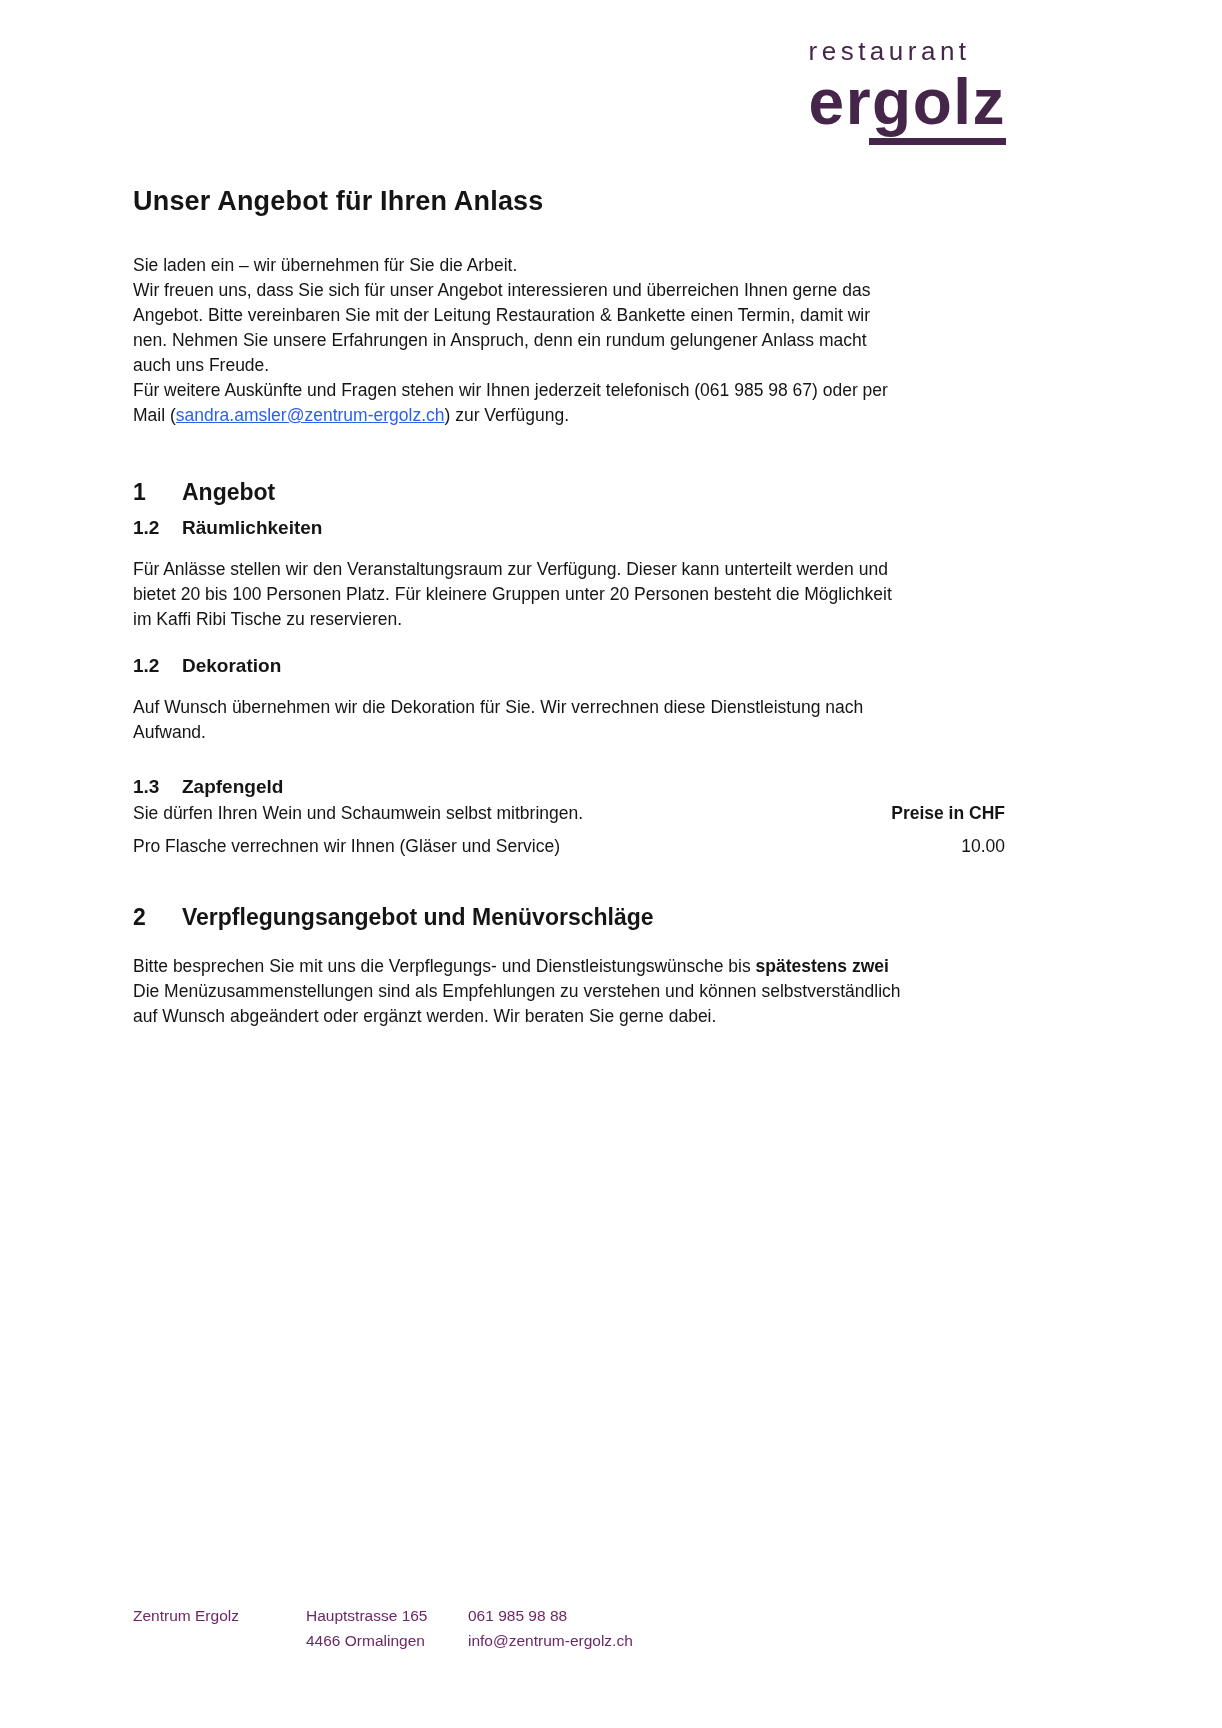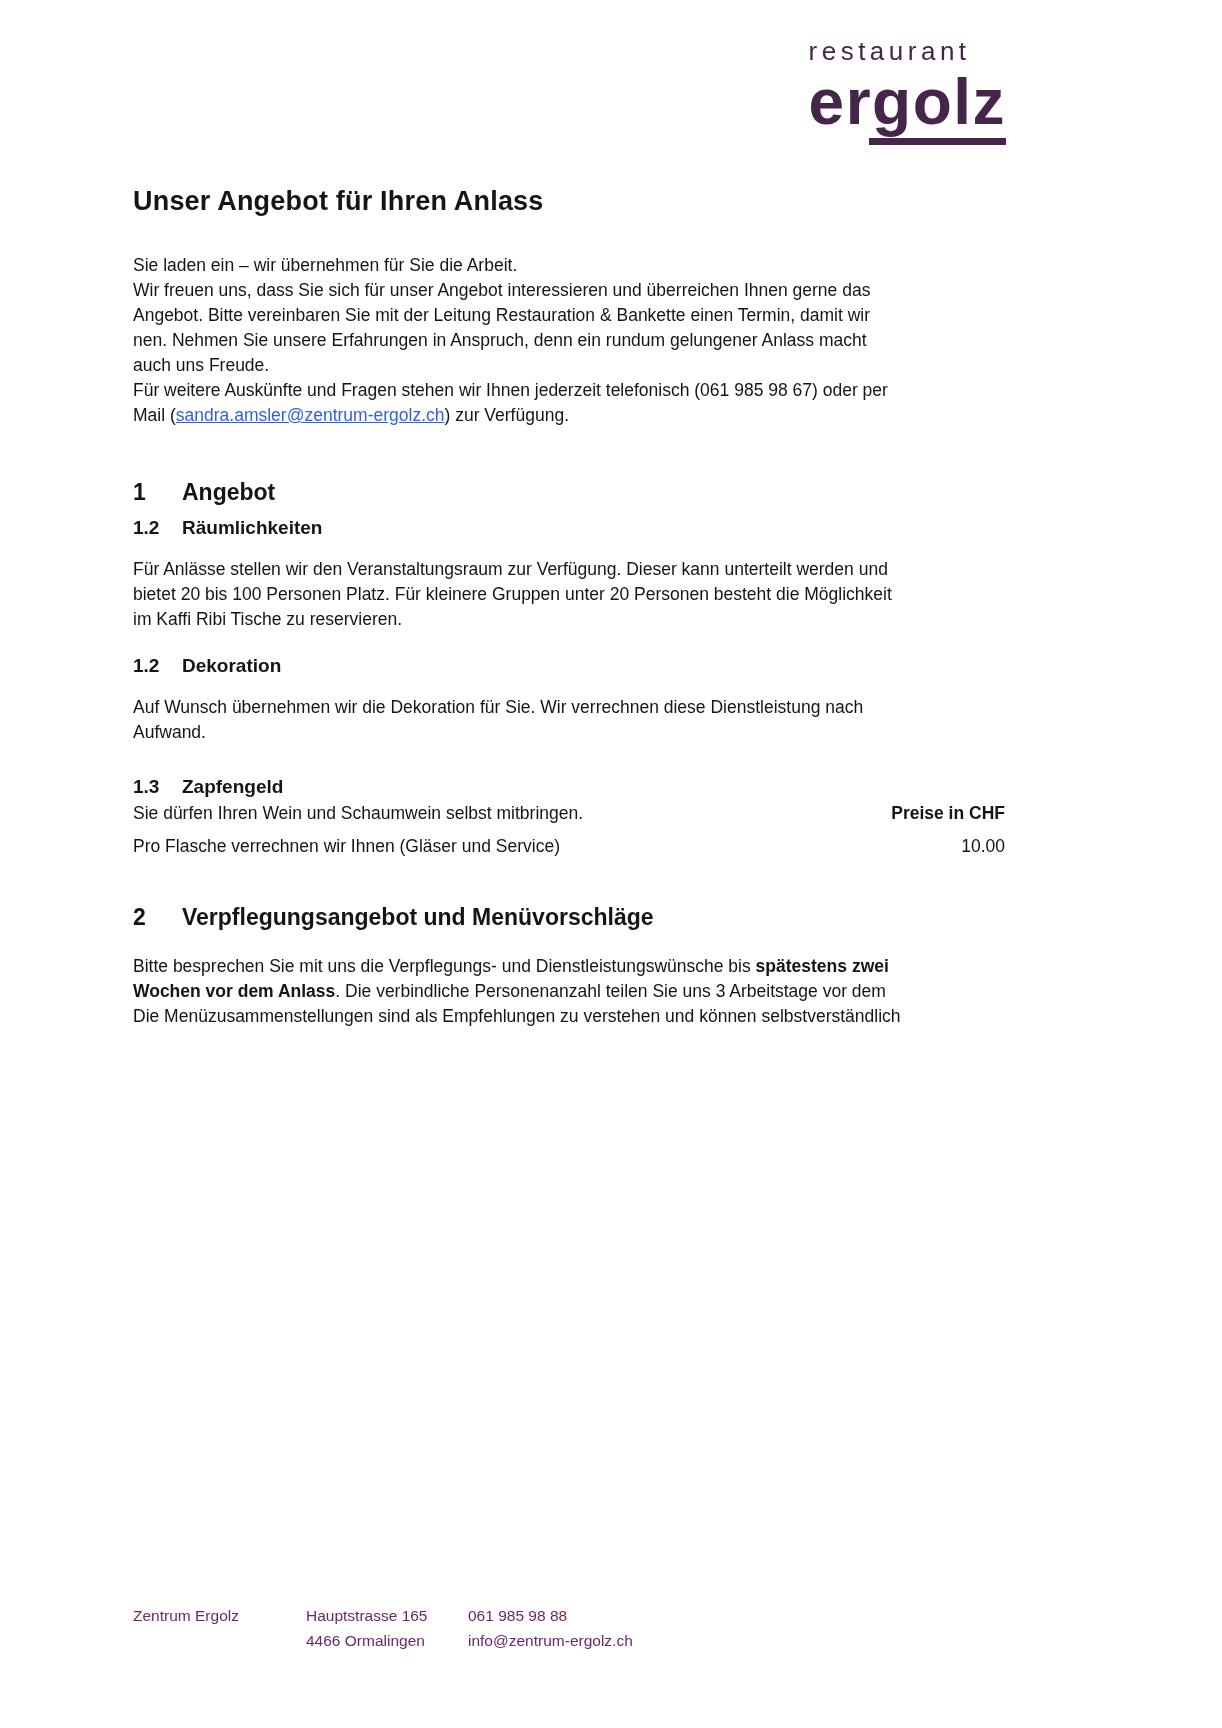--- a/index.html
+++ b/index.html
@@ -163,24 +163,22 @@
       </div>
     </div>
 
     <div class="h2 abs s2-pos">
       <span class="h-num">2</span><span>Verpflegungsangebot und Menüvorschläge</span>
     </div>
     <div class="para abs p2-pos">
       <div class="line">
         <span>Bitte besprechen Sie mit uns die Verpflegungs- und Dienstleistungswünsche bis </span><span class="b">spätestens zwei</span>
       </div>
-      <div class="line">
-        <span class="b">Wochen vor dem Anlass</span><span>. Die verbindliche Personenanzahl teilen Sie uns 3 Arbeitstage vor dem</span>
-      </div>
       <div class="line">Die Menüzusammenstellungen sind als Empfehlungen zu verstehen und können selbstverständlich</div>
+      <div class="line">auf Wunsch abgeändert oder ergänzt werden. Wir beraten Sie gerne dabei.</div>
     </div>
 
   </div>
 
   <div class="footer">
     <div class="col f-col1">
       <div>Zentrum Ergolz</div>
     </div>
     <div class="col f-col2">
       <div>Hauptstrasse 165</div>

